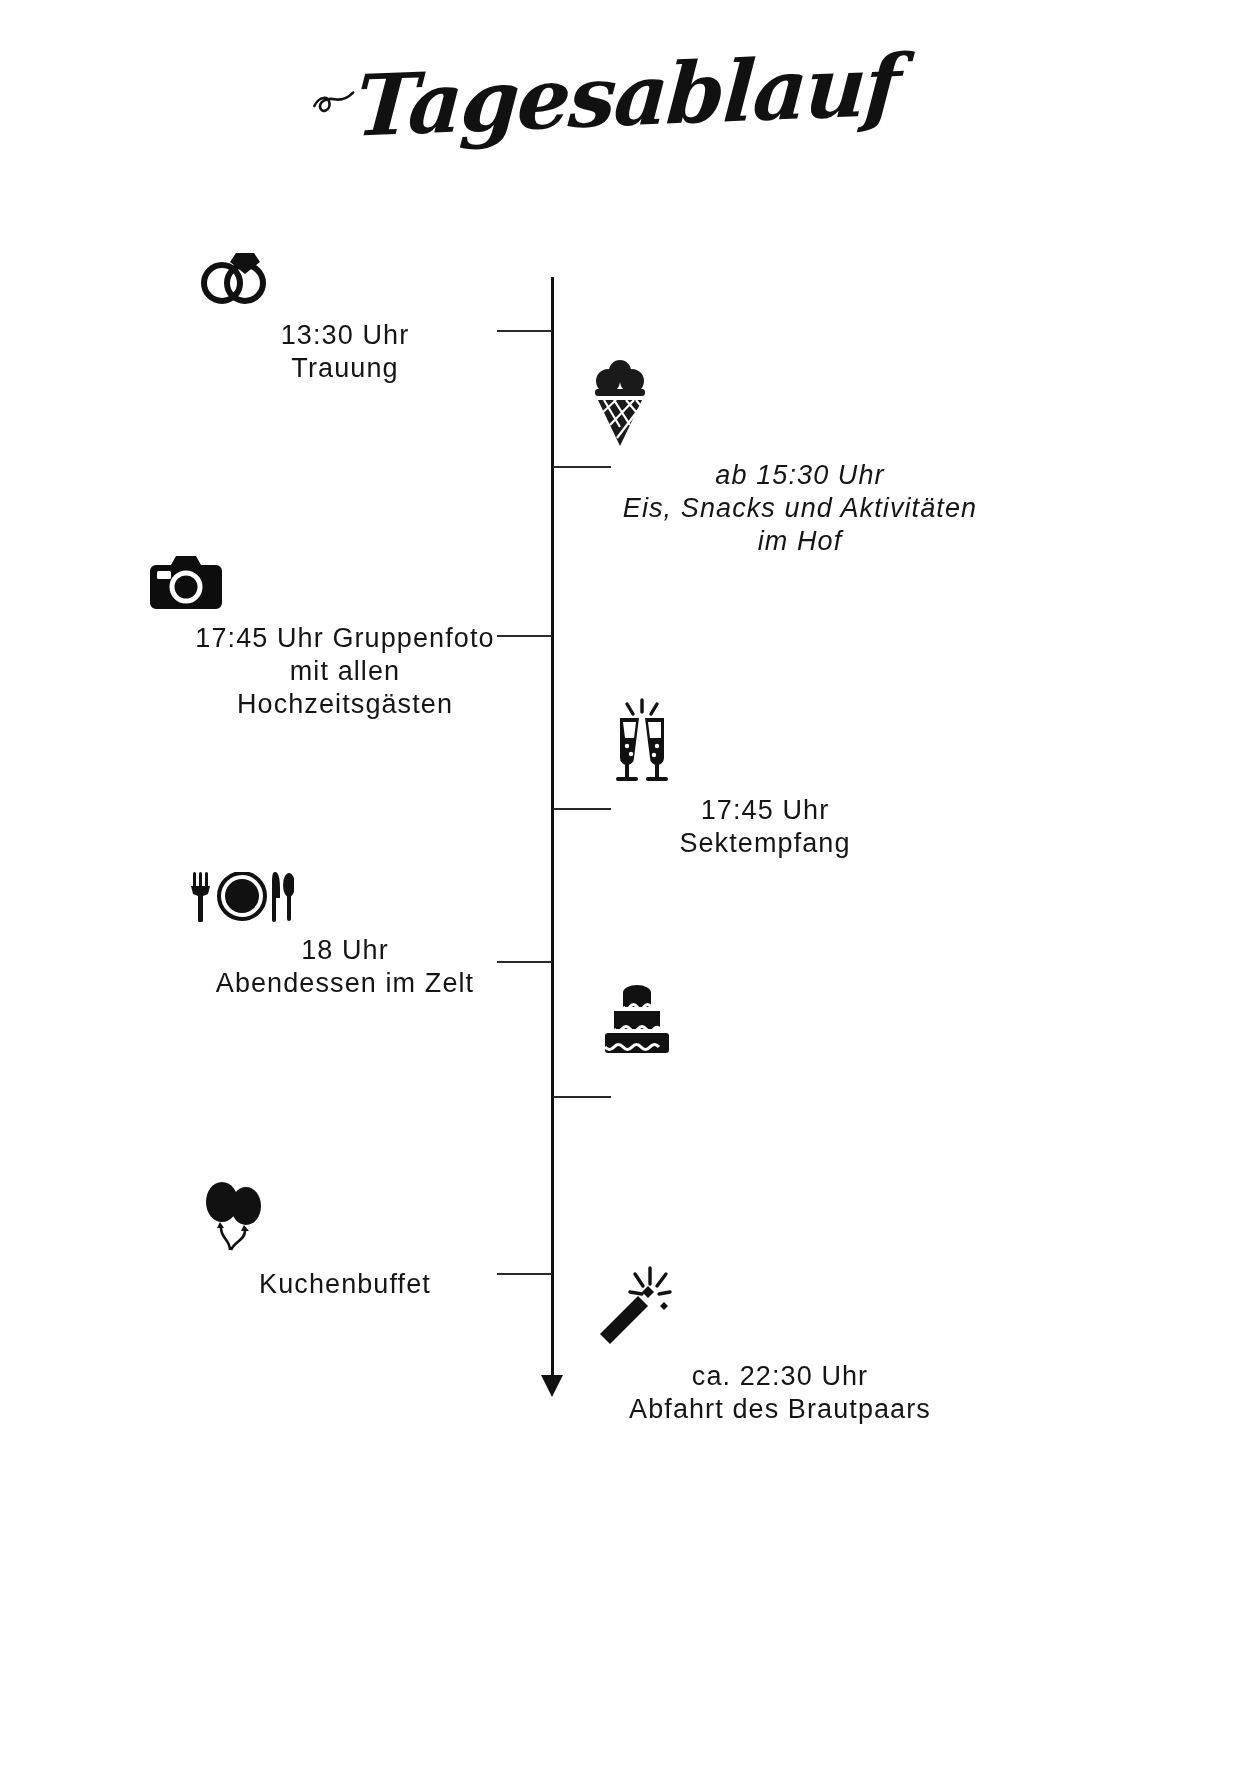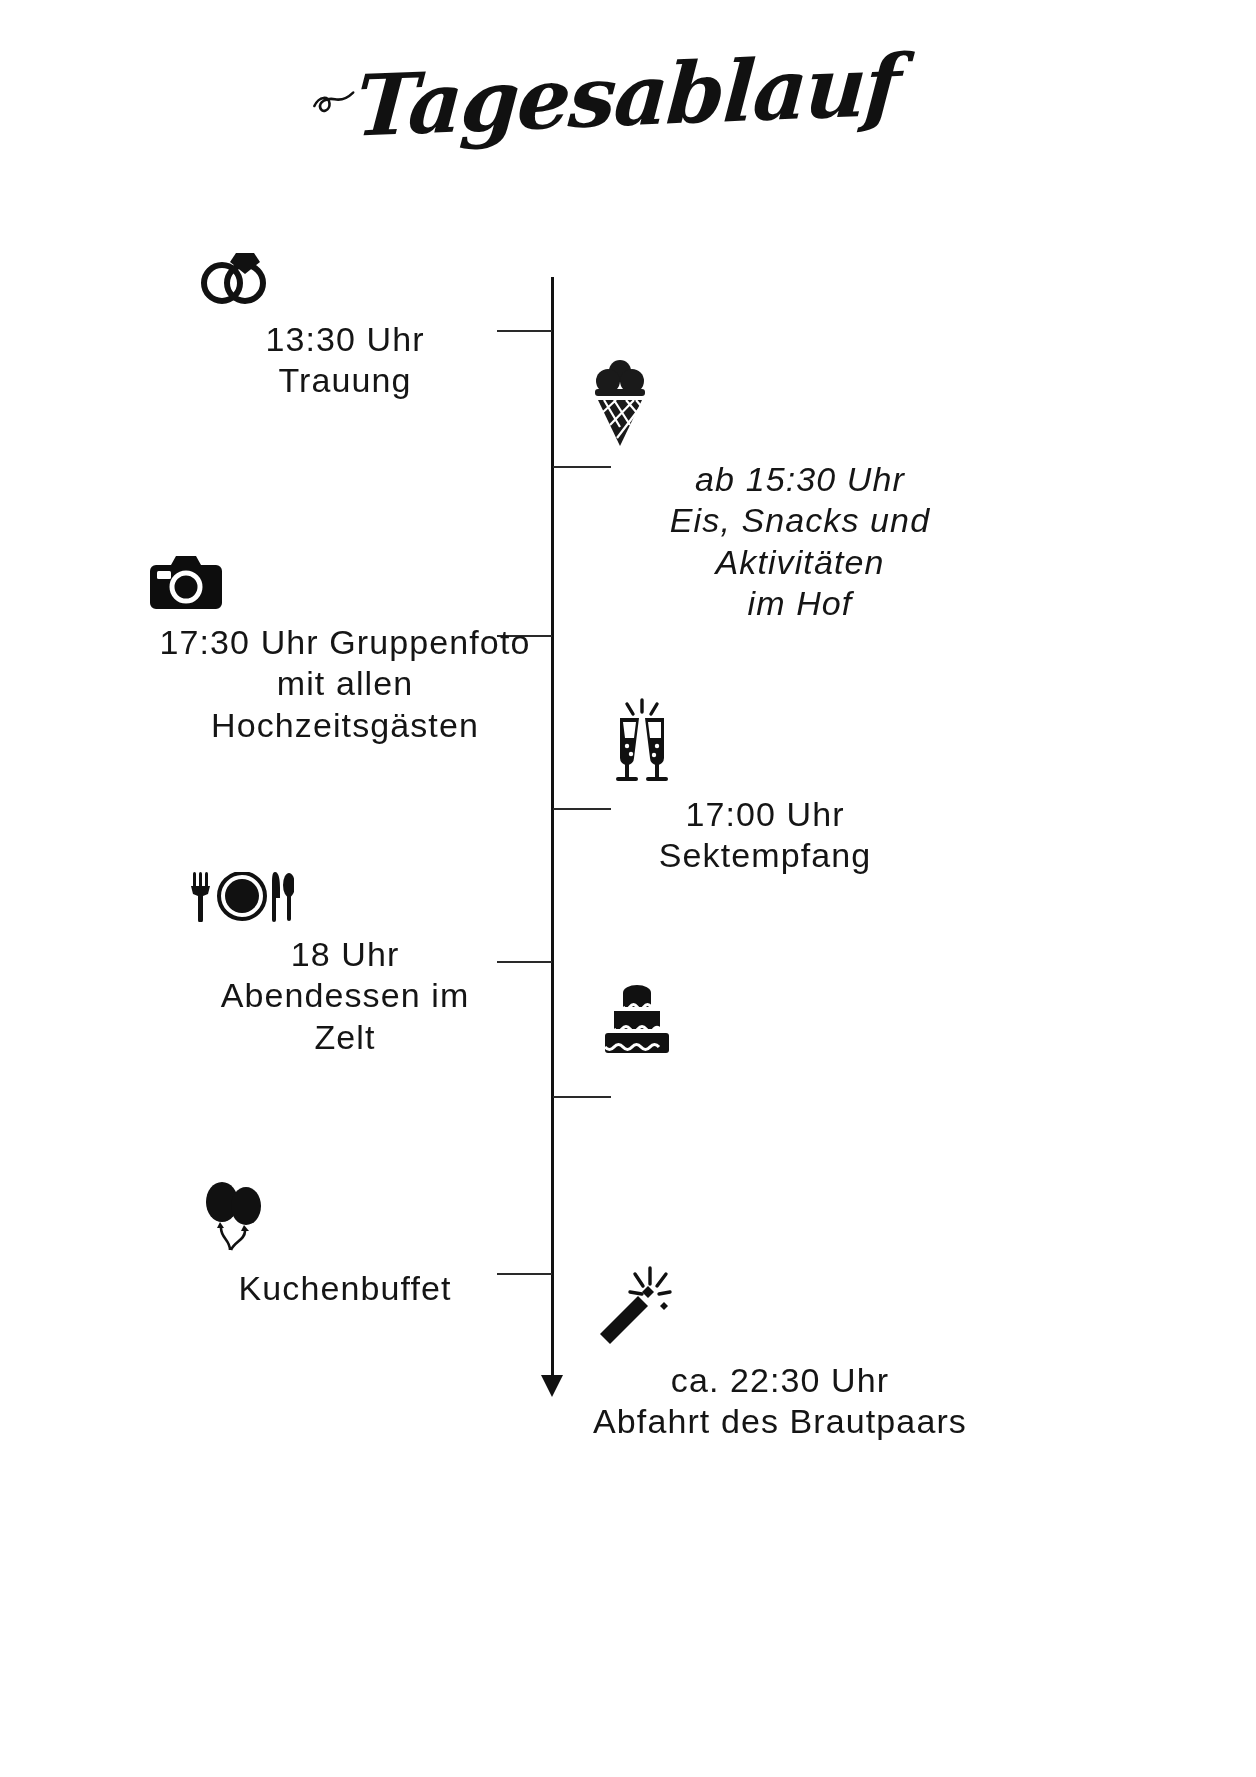--- a/index.html
+++ b/index.html
@@ -76,21 +76,21 @@
   .entry {
     position: absolute;
     text-align: center;
   }
   .entry .icon {
     display: block;
     margin: 0 auto 12px auto;
   }
   .entry .lines {
     font-family: "Liberation Sans", sans-serif;
-    font-size: 34px;
+    font-size: 27px;
     line-height: 1.22;
     letter-spacing: 1.1px;
     color: #151515;
     white-space: pre-line;
   }
   .entry.left  { text-align: center; }
   .entry.right { text-align: center; }
 
   svg { display: block; }
 </style>
@@ -148,21 +148,21 @@
 
 <div class="entry left" style="left:150px; top:548px; width:390px;">
   <span class="icon">
     <svg width="72" height="62" viewBox="0 0 72 62">
       <path d="M26 8 L46 8 L51 17 L66 17 A6 6 0 0 1 72 23 L72 55 A6 6 0 0 1 66 61
                L6 61 A6 6 0 0 1 0 55 L0 23 A6 6 0 0 1 6 17 L21 17 Z" fill="#0d0d0d"></path>
       <rect x="7" y="23" width="14" height="8" rx="1.5" fill="#ffffff"></rect>
       <circle cx="36" cy="39" r="14" fill="none" stroke="#ffffff" stroke-width="5"></circle>
     </svg>
   </span>
-  <div class="lines">17:30 Uhr Gruppenfoto
+  <div class="lines">17:45 Uhr Gruppenfoto
 mit allen
 Hochzeitsgästen</div>
 </div>
 
 <div class="entry right" style="left:600px; top:698px; width:330px;">
   <span class="icon">
     <svg width="84" height="84" viewBox="0 0 84 84">
       <g stroke="#111" stroke-width="3.4" stroke-linecap="round">
         <line x1="42" y1="2" x2="42" y2="14"></line>
         <line x1="27" y1="6" x2="33" y2="16"></line>
@@ -177,21 +177,21 @@
       <line x1="18" y1="81" x2="36" y2="81" stroke="#111" stroke-width="4" stroke-linecap="round"></line>
 
       <path d="M45 20 L64 20 L64 60 A7 7 0 0 1 50 60 Z" fill="#111"></path>
       <path d="M48 24 L61 24 L61 40 L50 40 Z" fill="#ffffff"></path>
       <circle cx="57" cy="48" r="2.2" fill="#ffffff"></circle>
       <circle cx="54" cy="57" r="2.2" fill="#ffffff"></circle>
       <line x1="57" y1="66" x2="57" y2="79" stroke="#111" stroke-width="4"></line>
       <line x1="48" y1="81" x2="66" y2="81" stroke="#111" stroke-width="4" stroke-linecap="round"></line>
     </svg>
   </span>
-  <div class="lines">17:00 Uhr
+  <div class="lines">17:45 Uhr
 Sektempfang</div>
 </div>
 
 <div class="entry left" style="left:190px; top:872px; width:310px;">
   <span class="icon">
     <svg width="104" height="50" viewBox="0 0 104 50">
 
       <g fill="#111">
         <rect x="3" y="0" width="3" height="15" rx="1.5"></rect>
         <rect x="9" y="0" width="3" height="15" rx="1.5"></rect>

